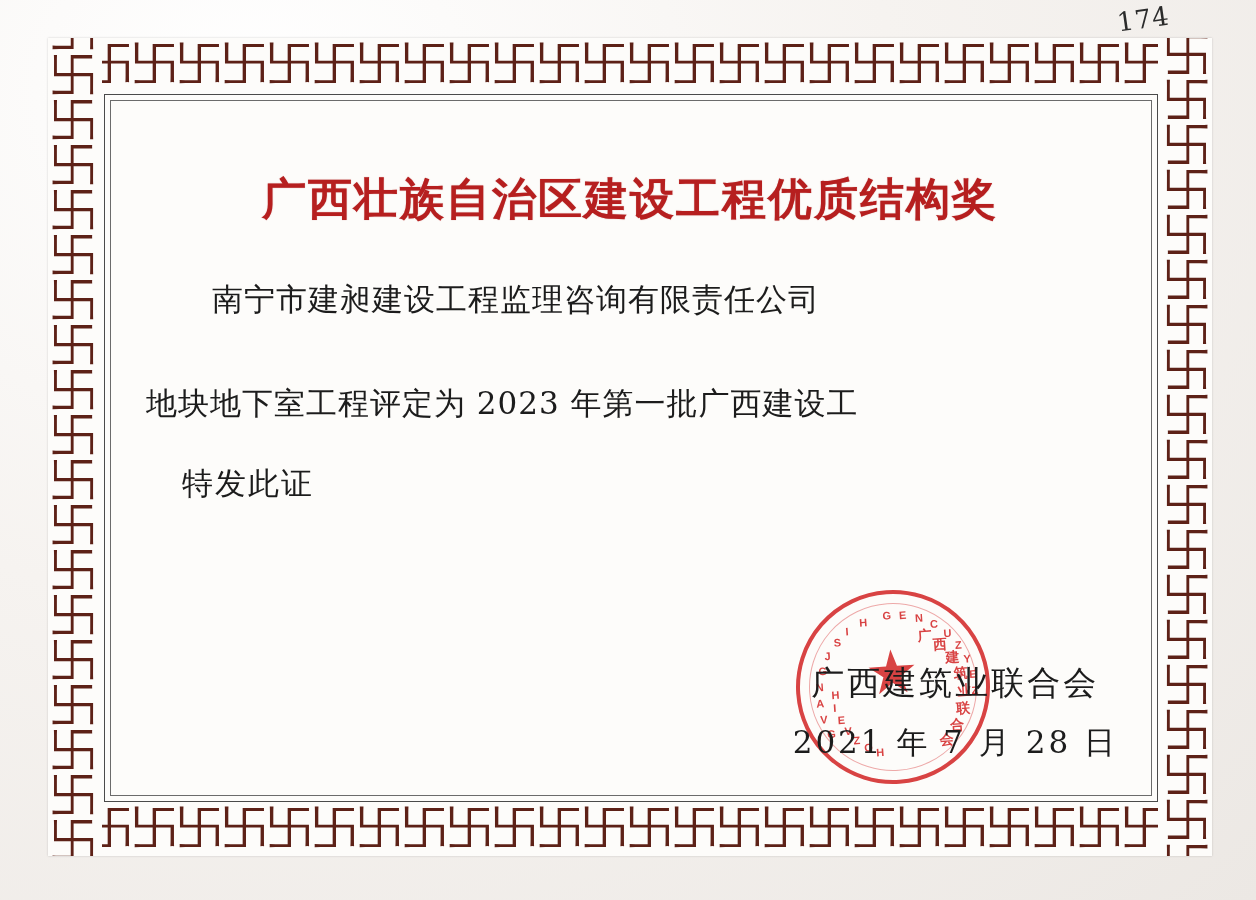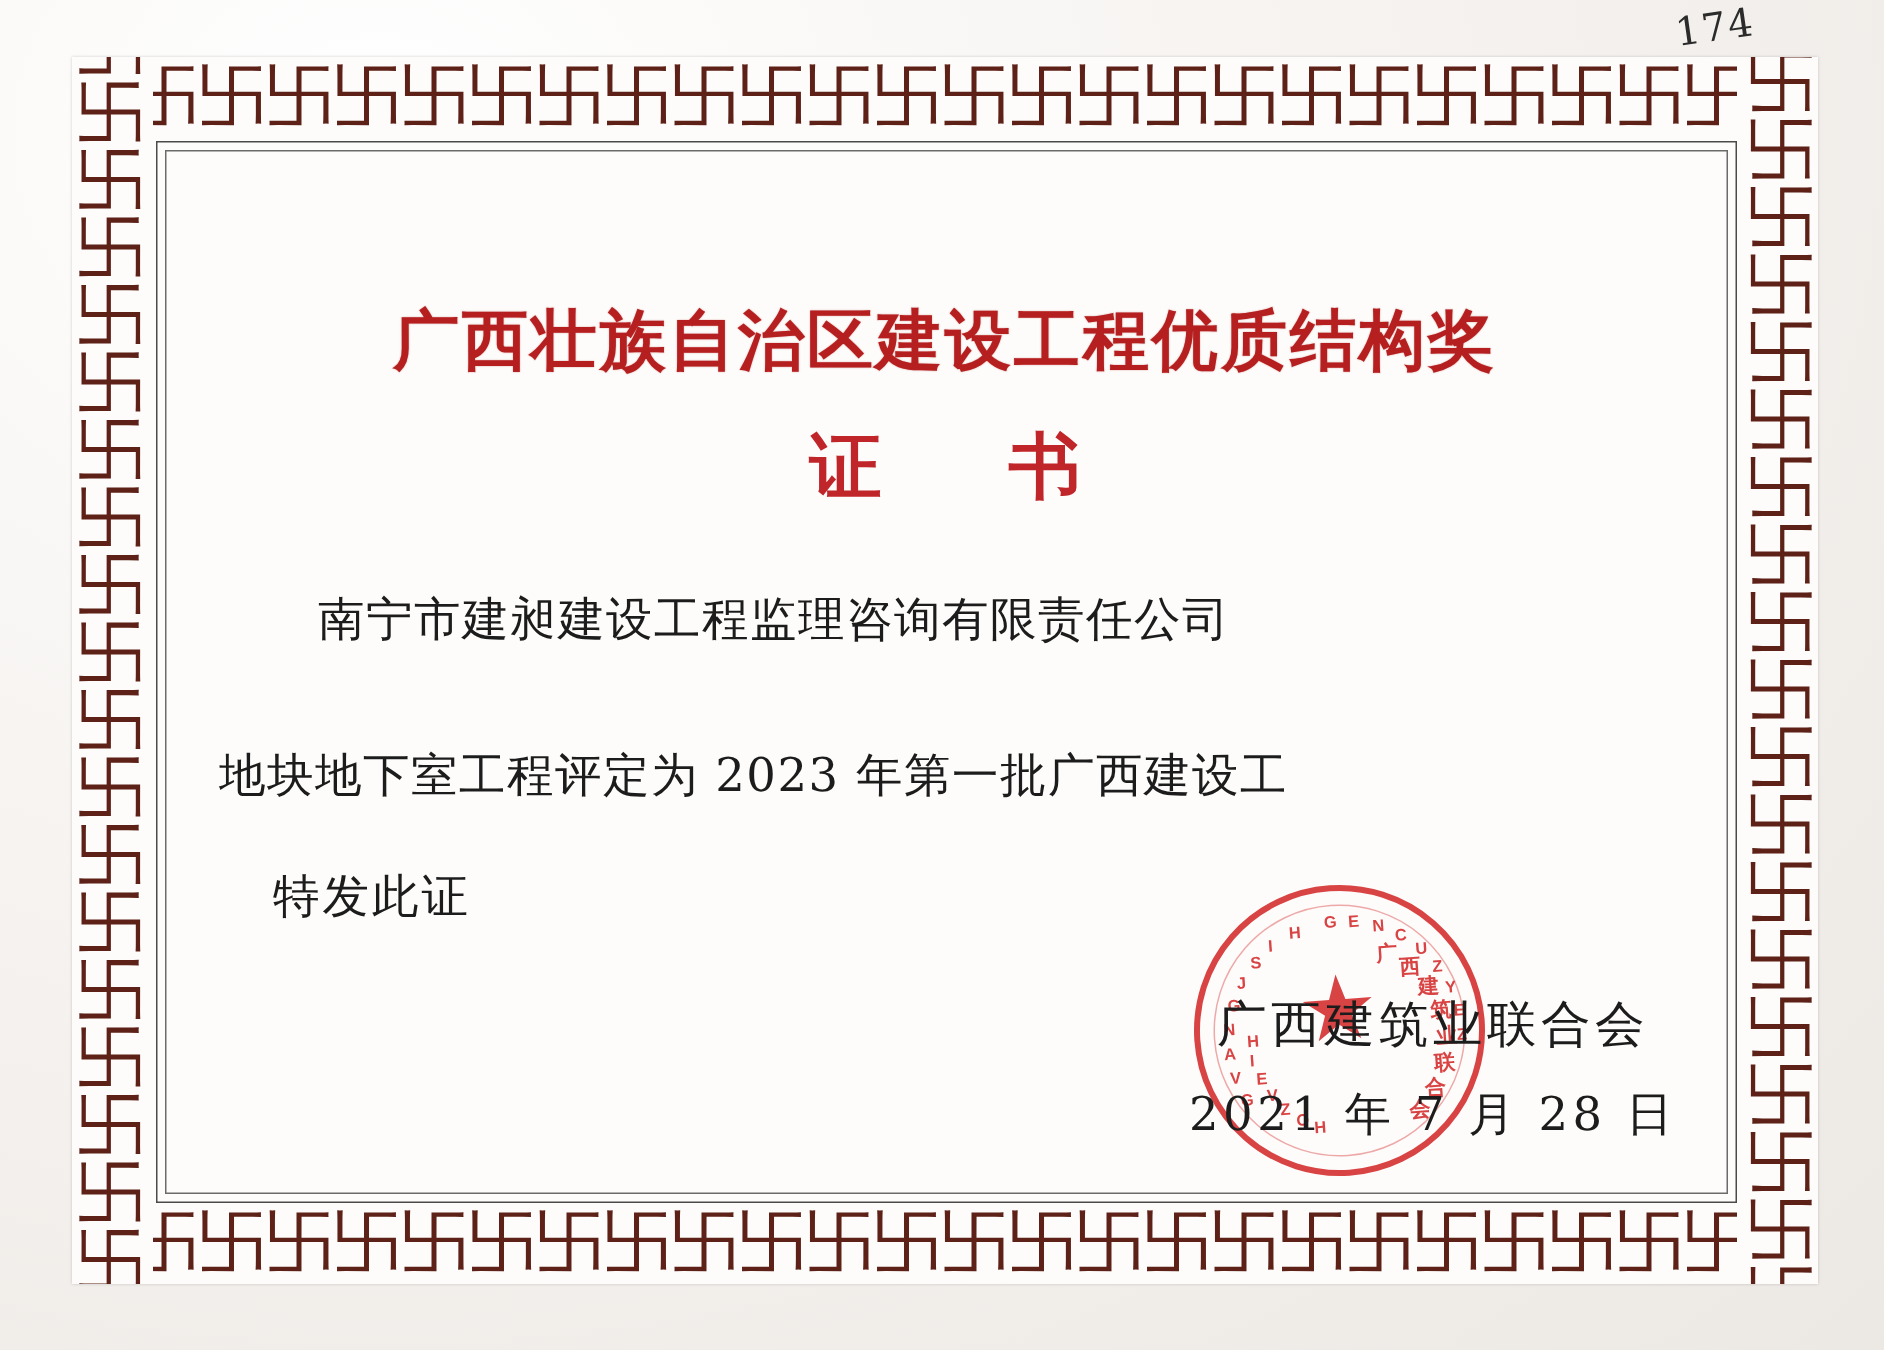--- a/index.html
+++ b/index.html
@@ -93,21 +93,21 @@
   #content {
     position: absolute;
     left: 72px;
     top: 74px;
     width: 1020px;
     height: 670px;
   }
 
   #title {
     text-align: center;
-    margin-top: 86px;
+    margin-top: 58px;
     font-family: "DejaVu Serif", serif;
     font-weight: bold;
     font-size: 44px;
     letter-spacing: 2px;
     color: #b61f1f;
     text-shadow: 0 0 1px rgba(160,20,20,.5);
   }
   #subtitle {
     text-align: center;
     margin-top: 22px;
@@ -263,21 +263,20 @@
         </div>
       </div>
     </div>
 
     <div id="rule-outer"></div>
     <div id="rule-inner"></div>
 
     <div id="content">
 
       <div id="title">广西壮族自治区建设工程优质结构奖</div>
-      <div id="subtitle">证 书</div>
 
       <div id="body-text">
         <span class="indent"></span><span>南宁市建昶建设工程监理咨询有限责任公司</span><br>
         <br>
         <span>地块地下室工程评定为 2023 年第一批广西建设工</span><br>
       </div>
 
       <div id="issue-line">特发此证</div>
 
       <div id="seal">

